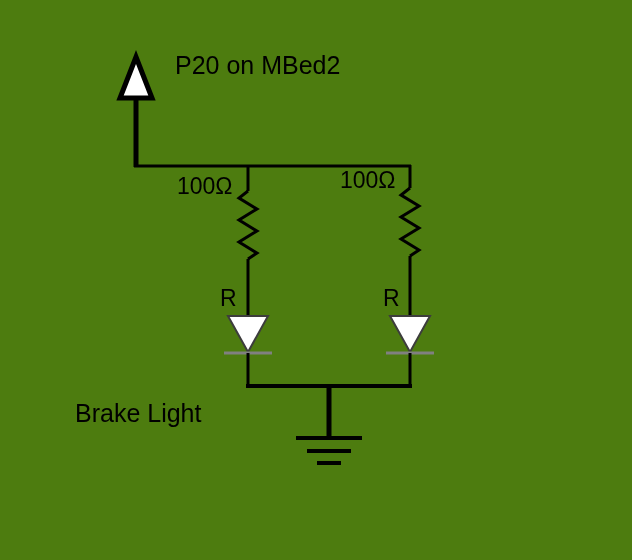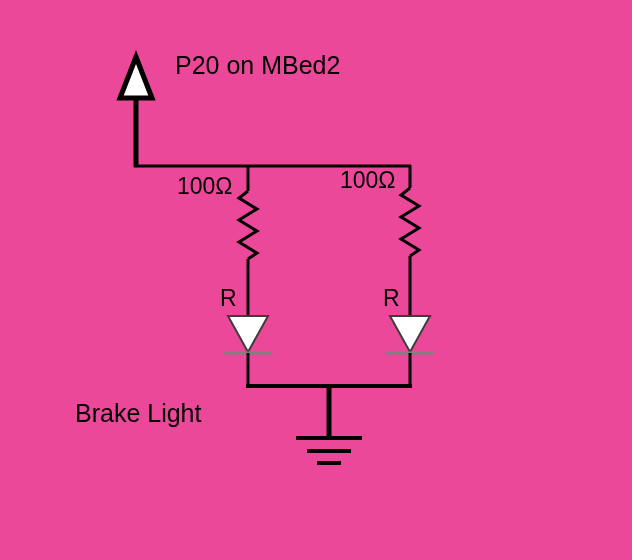--- a/index.html
+++ b/index.html
@@ -4,21 +4,21 @@
 <style>
   html, body {
     margin: 0;
     padding: 0;
     background: #ffffff;
   }
   .canvas {
     position: relative;
     width: 632px;
     height: 560px;
-    background: #ec4899;
+    background: #4d7c0f;
     font-family: "Liberation Sans", sans-serif;
     overflow: hidden;
   }
   .canvas svg {
     position: absolute;
     top: 0;
     left: 0;
     display: block;
   }
   text {

